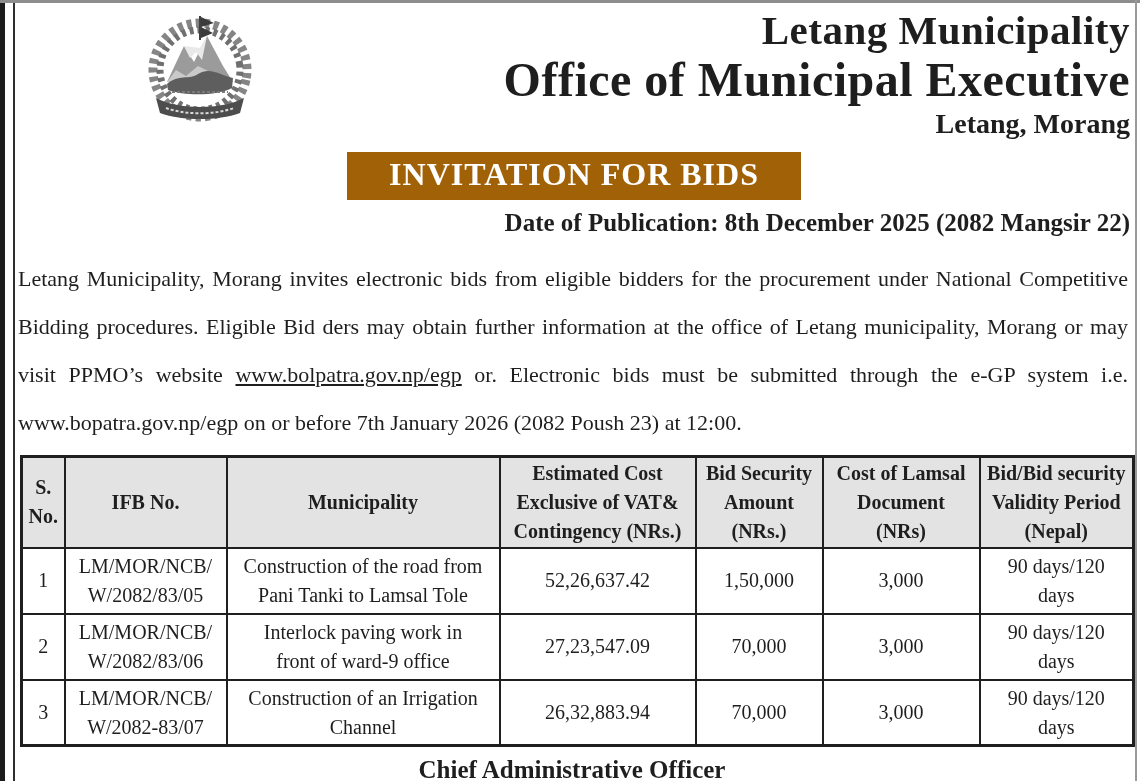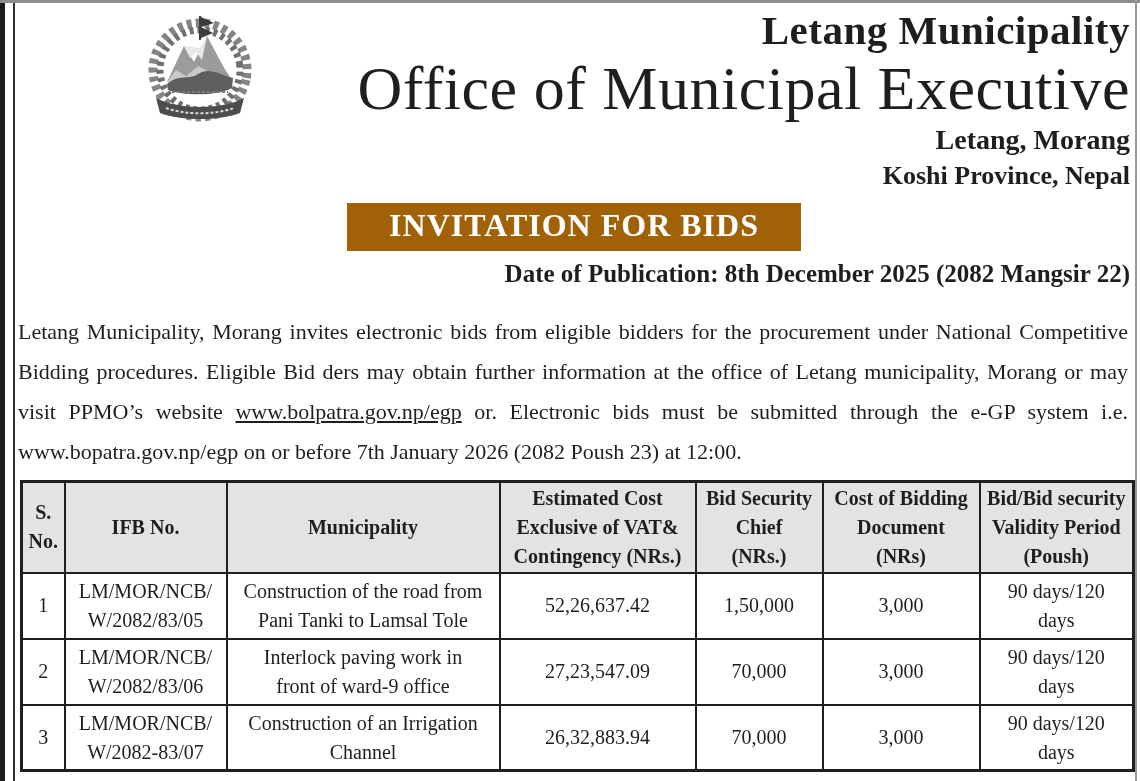--- a/index.html
+++ b/index.html
@@ -15,40 +15,40 @@
   .edge-left-thick { position: absolute; left: 0; top: 0; width: 5px; height: 781px; background: #1c1c1c; }
   .edge-left-thin  { position: absolute; left: 13px; top: 0; width: 2px; height: 781px; background: #2e2e2e; }
   .edge-top        { position: absolute; left: 0; top: 0; width: 1140px; height: 3px; background: #8d8d8d; }
   .edge-right      { position: absolute; right: 3px; top: 0; width: 2px; height: 781px; background: #9a9a9a; }
 
   .content { position: relative; padding: 6px 10px 0 18px; }
 
   .masthead { position: relative; text-align: right; }
   .logo-box { position: absolute; left: 122px; top: 2px; width: 120px; height: 114px; }
   .org-name   { font-size: 41px; font-weight: bold; line-height: 1.18; letter-spacing: 0.5px; }
-  .office-name{ font-size: 62px; font-weight: normal; line-height: 1.1; letter-spacing: 0.5px; }
+  .office-name{ font-size: 48px; font-weight: bold; line-height: 1.1; letter-spacing: 0.5px; }
   .addr1 { font-size: 28px; font-weight: bold; margin-top: 2px; line-height: 1.1; }
   .addr2 { font-size: 26px; font-weight: bold; margin-top: 7px;  line-height: 1.1; }
 
   .banner-row { text-align: center; margin-top: 12px; }
   .banner {
     display: inline-block;
     background: #a16207;
     color: #ffffff;
     font-size: 32px;
     font-weight: bold;
     letter-spacing: 1px;
     padding: 4px 42px 7px 42px;
   }
   .pub-date { text-align: right; font-size: 25px; font-weight: bold; margin-top: 9px; }
 
   .intro {
-    margin: 24px 2px 0 0;
+    margin: 18px 2px 0 0;
     font-size: 22px;
-    line-height: 40px;
+    line-height: 48px;
     text-align: justify;
   }
   .intro .url-link { text-decoration: underline; }
 
   table.bids {
     margin-top: 8px;
     margin-left: 2px;
     border-collapse: collapse;
     table-layout: fixed;
     width: 1112px;
@@ -98,21 +98,20 @@
         <path d="M61,9 L74,15 L61,19 Z" fill="#3b3b3b"></path>
         <path d="M61,19 L73,25 L61,30 Z" fill="#3b3b3b"></path>
 
         <path d="M16,90 C38,102 82,102 104,90 L100,105 C78,113 42,113 20,105 Z" fill="#4d4d4d"></path>
         <path d="M26,100 C45,107 75,107 94,100" fill="none" stroke="#d9d9d9" stroke-width="2" stroke-dasharray="3 2"></path>
       </svg>
     </div>
     <div class="org-name">Letang Municipality</div>
     <div class="office-name">Office of Municipal Executive</div>
     <div class="addr1">Letang, Morang</div>
-    <div class="addr2">Koshi Province, Nepal</div>
   </div>
 
   <div class="banner-row">
     <div class="banner">INVITATION FOR BIDS</div>
   </div>
 
   <div class="pub-date">Date of Publication: 8th December 2025 (2082 Mangsir 22)</div>
 
   <p class="intro"><span>Letang Municipality, Morang invites electronic bids from eligible bidders for the procurement under National Competitive Bidding procedures. Eligible Bid ders may obtain further information at the office of Letang municipality, Morang or may visit PPMO’s website </span><span class="url-link">www.bolpatra.gov.np/egp</span><span> or. Electronic bids must be submitted through the e-GP system i.e. www.bopatra.gov.np/egp on or before 7th January 2026 (2082 Poush 23) at 12:00.</span></p>
 
@@ -129,28 +128,28 @@
     <thead>
       <tr>
         <th>S.
 No.</th>
         <th>IFB No.</th>
         <th>Municipality</th>
         <th>Estimated Cost
 Exclusive of VAT&amp;
 Contingency (NRs.)</th>
         <th>Bid Security
-Chief
+Amount
 (NRs.)</th>
-        <th>Cost of Bidding
+        <th>Cost of Lamsal
 Document
 (NRs)</th>
         <th>Bid/Bid security
 Validity Period
-(Poush)</th>
+(Nepal)</th>
       </tr>
     </thead>
     <tbody>
       <tr>
         <td>1</td>
         <td>LM/MOR/NCB/
 W/2082/83/05</td>
         <td>Construction of the road from
 Pani Tanki to Lamsal Tole</td>
         <td>52,26,637.42</td>

